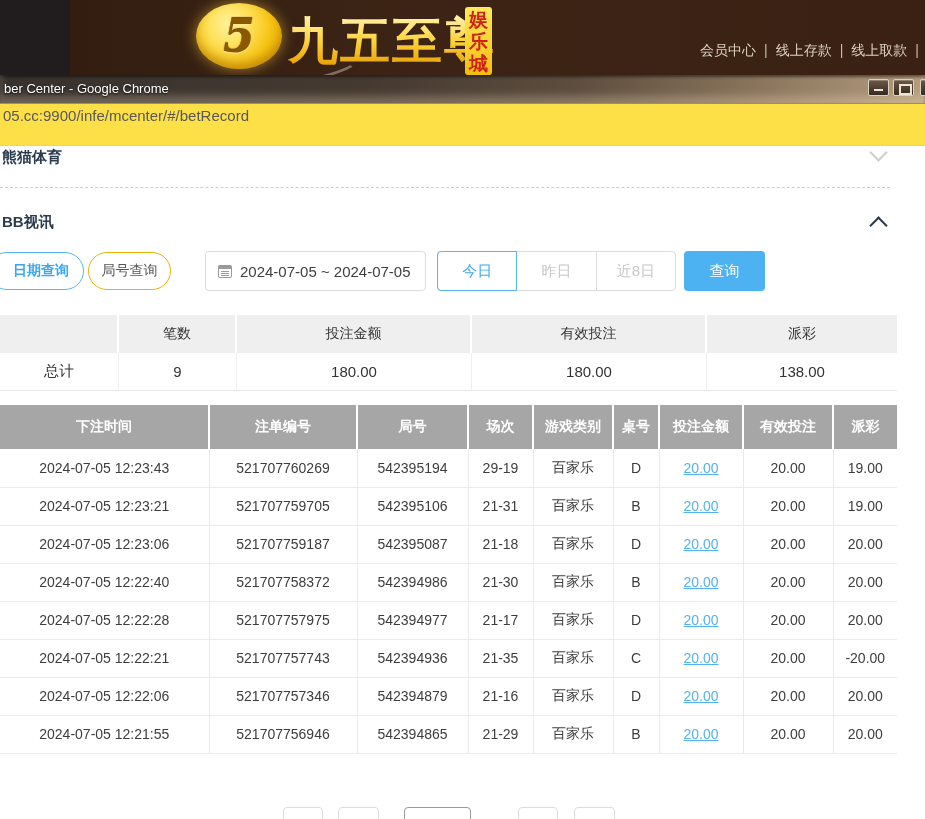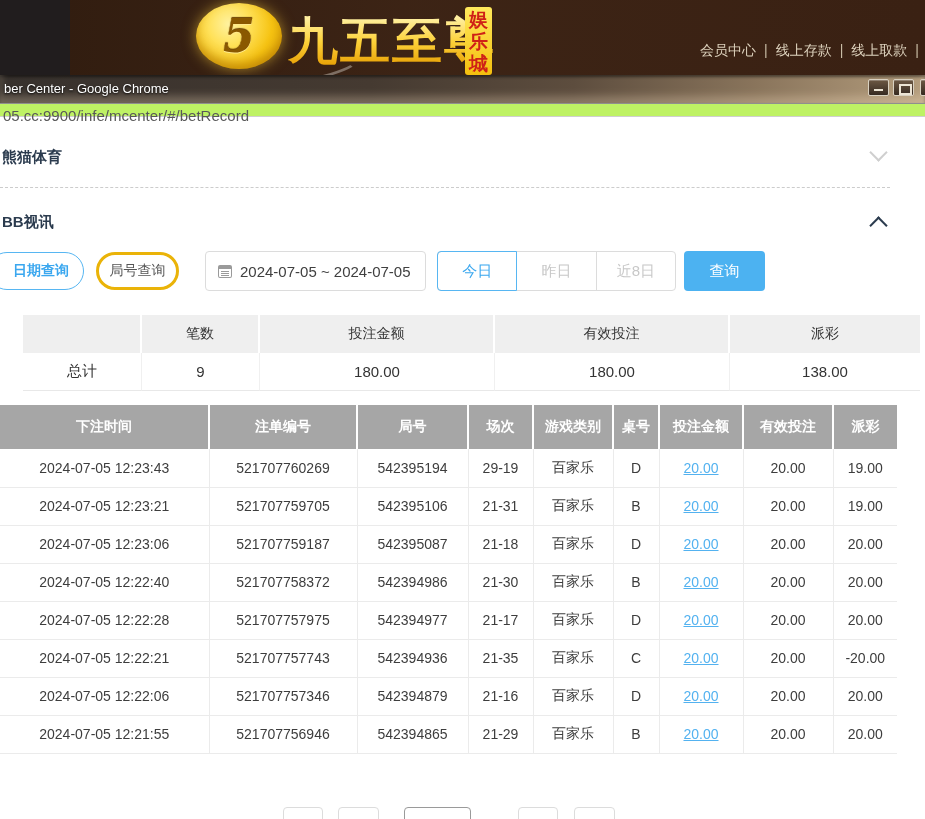--- a/index.html
+++ b/index.html
@@ -39,57 +39,57 @@
               background:linear-gradient(90deg,#37312d 0%,#453a31 40%,#5d4d3e 62%,#8a755c 82%,#b49d7d 100%);
               box-shadow:inset 0 -7px 9px rgba(255,234,200,.28), inset 0 2px 3px rgba(0,0,0,.5); }
   .win-title { position:absolute; left:4px; top:6px; color:#fff; font-size:13px;
                text-shadow:0 1px 2px rgba(0,0,0,.9); white-space:nowrap; }
   .win-btn { position:absolute; top:4px; width:21px; height:17px; border:1px solid #d9d1c1; border-radius:2px;
              background:linear-gradient(180deg,rgba(105,85,65,.95),rgba(48,36,28,.95));
              box-shadow:inset 0 1px 0 rgba(255,255,255,.25); }
   .win-btn.min::after { content:""; position:absolute; left:5px; bottom:4px; width:9px; height:2px; background:#ece4d4; }
   .win-btn.max::after { content:""; position:absolute; left:5px; top:4px; width:9px; height:7px;
                         border:2px solid #ece4d4; }
-  .urlbar { position:absolute; top:103px; left:0; width:925px; height:14px; background:#bef264;
+  .urlbar { position:absolute; top:103px; left:0; width:925px; height:43px; background:#fde047;
             border-top:1px solid #8f8f8f; border-bottom:1px solid #cfcfcf; }
   .url-text { position:absolute; left:3px; top:0; line-height:24px; font-size:15px; color:#585858; white-space:nowrap; }
 
   
   .acc-row { position:absolute; left:0; width:897px; height:40px; cursor:pointer; }
   .acc-title { position:absolute; left:2px; top:10px; font-size:15px; font-weight:bold; color:#2b3b4e; }
   .chev { position:absolute; left:872px; width:13px; height:13px; }
   .chev::after { content:""; position:absolute; left:0; top:0; width:11px; height:11px;
                  border-right:2px solid; border-bottom:2px solid; }
   .chev.down { top:8px; } .chev.down::after { border-color:#cfcfcf; transform:rotate(45deg); }
   .chev.up { top:16px; } .chev.up::after { border-color:#2b3b4e; transform:rotate(225deg); }
   .dash-div { position:absolute; top:187px; left:0; width:890px; border-top:1px dashed #cccccc; }
 
   
   .pill { position:absolute; top:252px; height:38px; border-radius:19px; background:#fff;
           font-size:14px; display:flex; align-items:center; justify-content:center; cursor:pointer; }
   .pill.active { left:-12px; width:96px; border:1px solid #57b6f2; color:#3aa7ef; font-weight:bold; padding-left:10px; }
-  .pill.plain { left:96px; width:83px; border:3px solid #eab308; color:#555; }
+  .pill.plain { left:88px; width:83px; border:1px solid #eab308; color:#555; }
   .date-box { position:absolute; top:251px; left:205px; width:221px; height:40px; border:1px solid #dcdcdc;
               border-radius:4px; background:#fff; display:flex; align-items:center; padding-left:12px; cursor:pointer; }
   .cal-icon { width:14px; height:13px; border:1px solid #9a9a9a; border-top:4px solid #9a9a9a;
               border-radius:2px; margin-right:8px; position:relative; }
   .cal-icon::after { content:""; position:absolute; left:2px; top:2px; width:8px; height:1px;
                      box-shadow:0 2px 0 #9a9a9a, 0 4px 0 #9a9a9a; background:#9a9a9a; }
   .date-text { font-size:15px; color:#404040; }
   .seg { position:absolute; top:251px; left:437px; width:239px; height:40px; display:flex;
          border:1px solid #dcdcdc; border-radius:4px; background:#fff; }
   .seg-btn { flex:1; display:flex; align-items:center; justify-content:center; font-size:15px;
              color:#c8c8c8; border-right:1px solid #dcdcdc; cursor:pointer; }
   .seg-btn:last-child { border-right:none; }
   .seg-btn.sel { color:#3aa7ef; border:1px solid #57b6f2; margin:-1px 0 -1px -1px; border-radius:4px 0 0 4px; }
   .search-btn { position:absolute; top:251px; left:684px; width:81px; height:40px; background:#4cb2f1;
                 border:none; border-radius:4px; color:#fff; font-size:15px; cursor:pointer; }
 
   
-  .summary { position:absolute; top:315px; left:0; width:897px;padding-left:23px; }
+  .summary { position:absolute; top:315px; left:0; width:897px; }
   .sum-grid { display:grid; grid-template-columns:119px 118px 235px 235px 190px; }
   .sum-h { background:#efefef; height:38px; display:flex; align-items:center; justify-content:center;
            font-size:14px; color:#333; border-right:2px solid #fff; }
   .sum-h:last-child { border-right:none; }
   .sum-c { background:#fff; height:38px; display:flex; align-items:center; justify-content:center;
            font-size:15px; color:#333; border-bottom:1px solid #e8e8e8; border-right:1px solid #f0f0f0; }
   .sum-c:last-child { border-right:none; }
 
   
   .bet-table { position:absolute; top:405px; left:0; width:897px; border-collapse:collapse; table-layout:fixed; }

